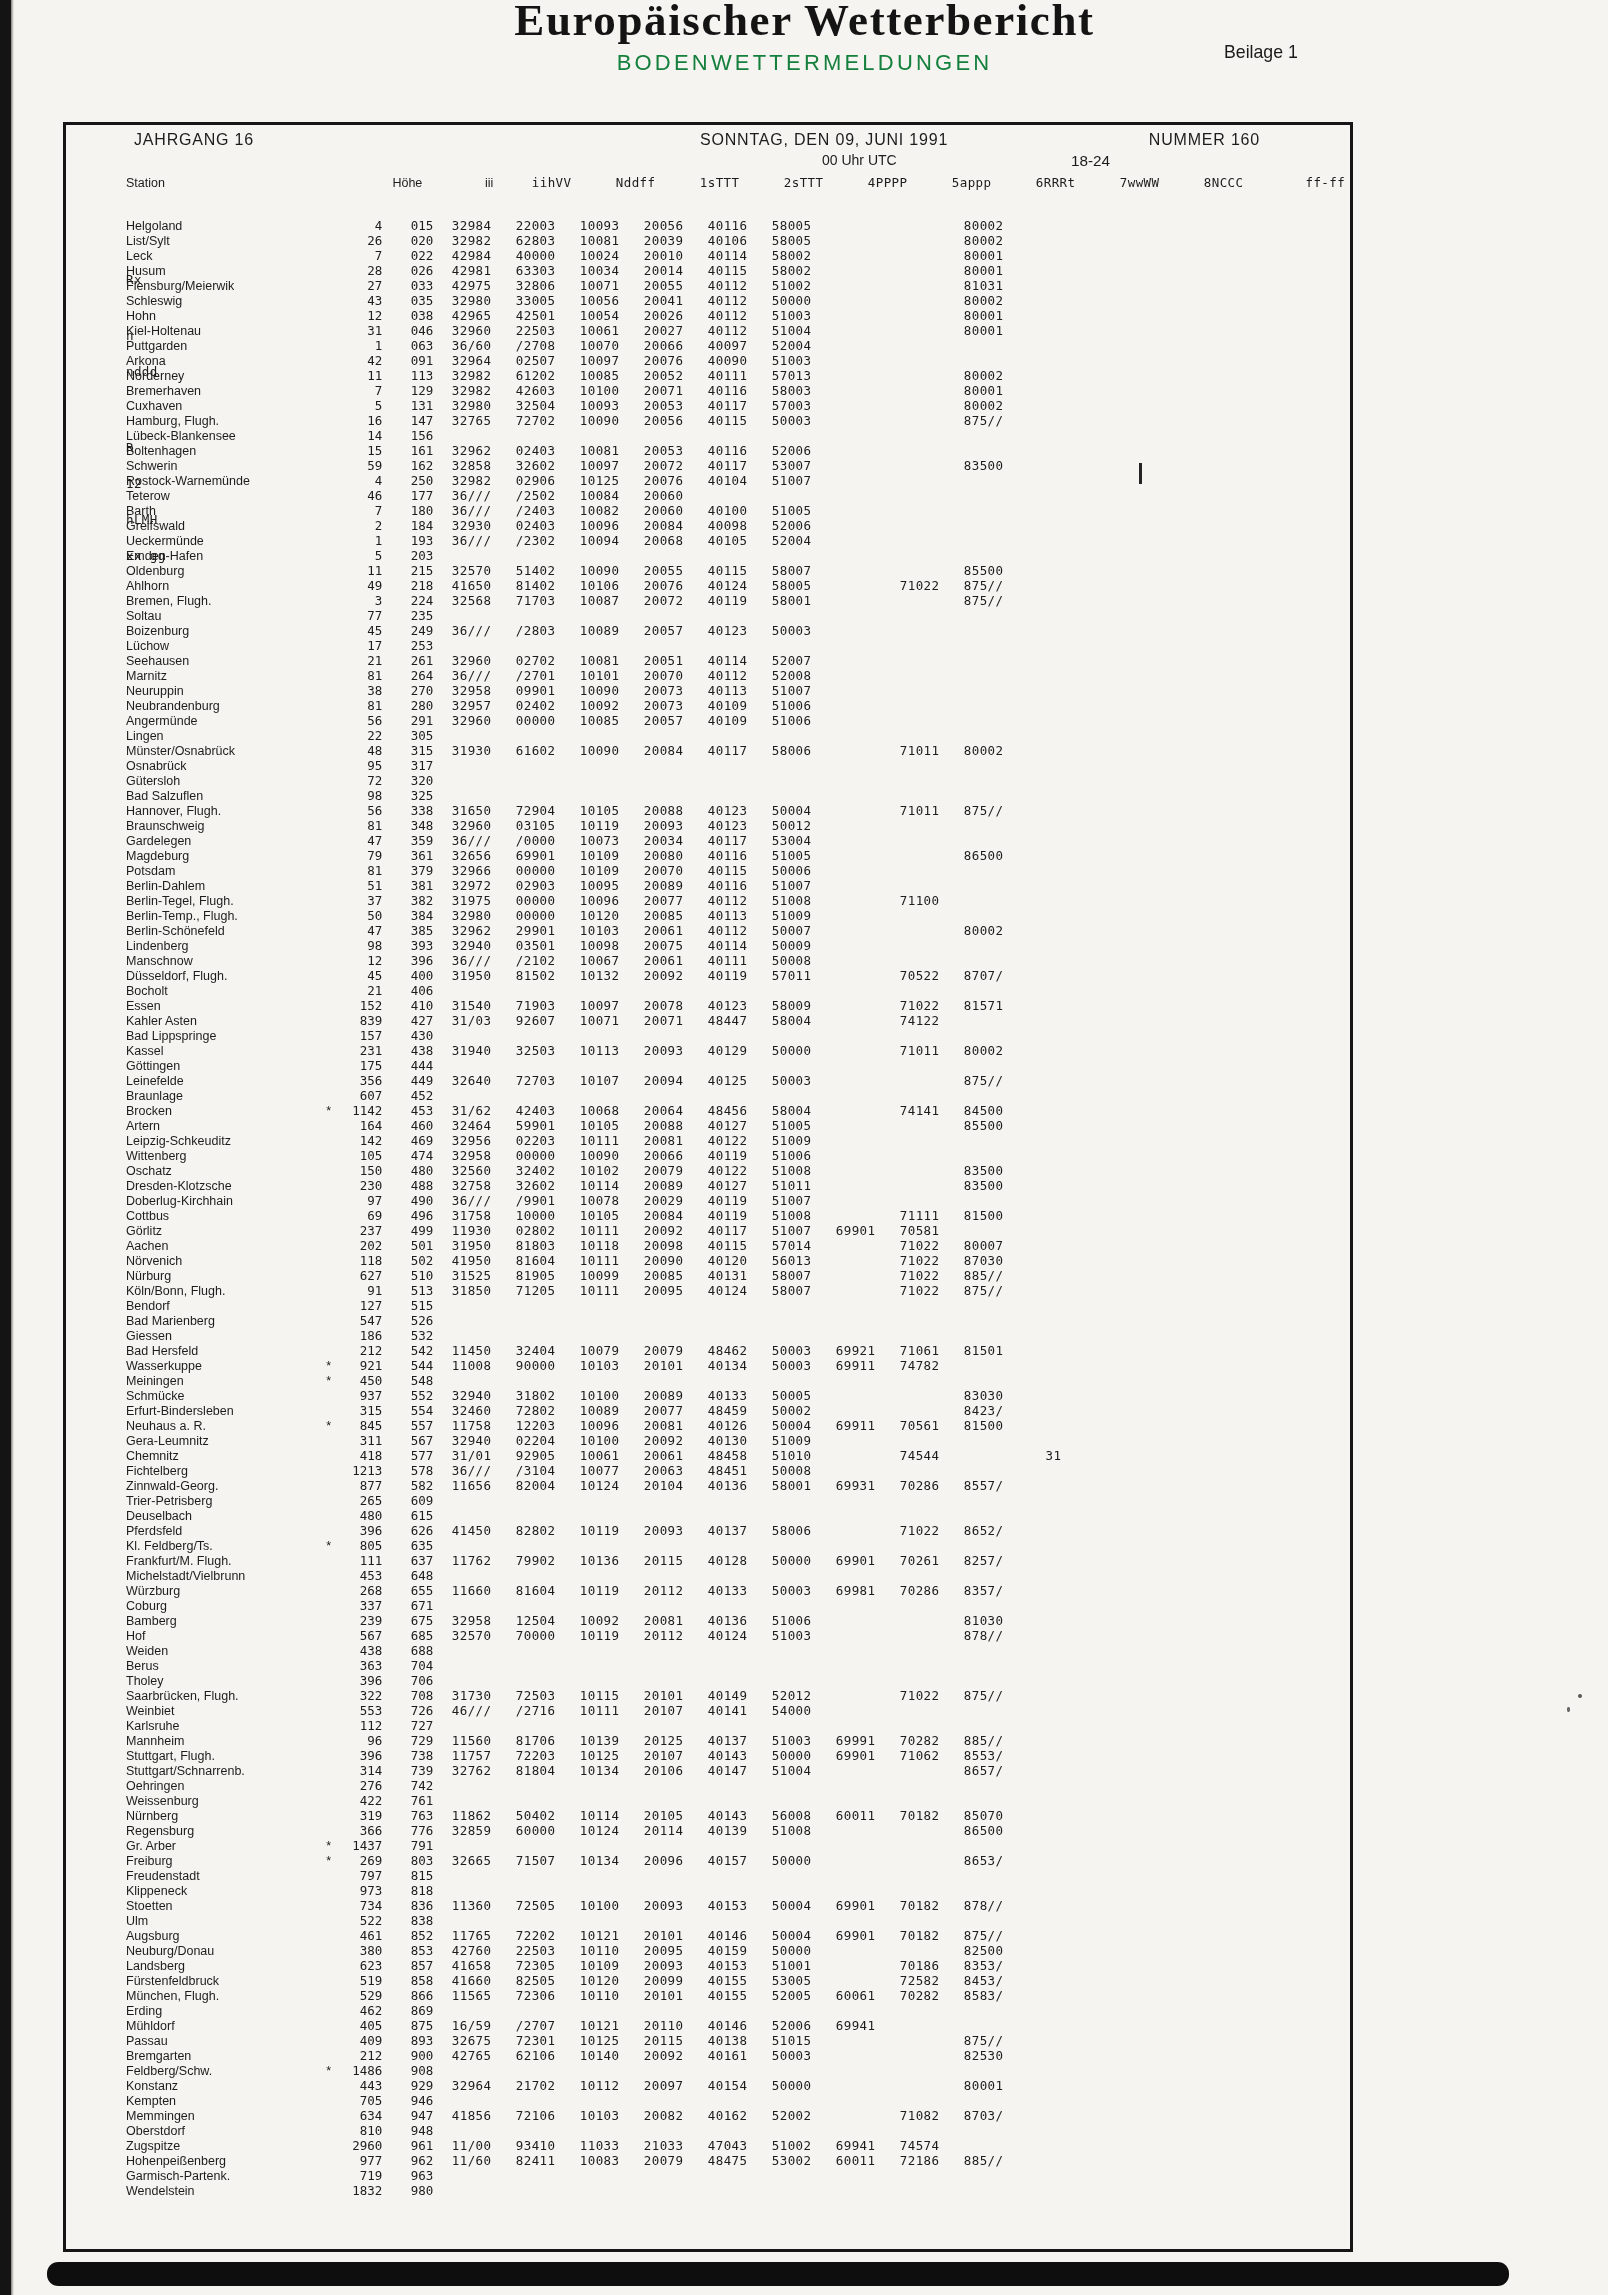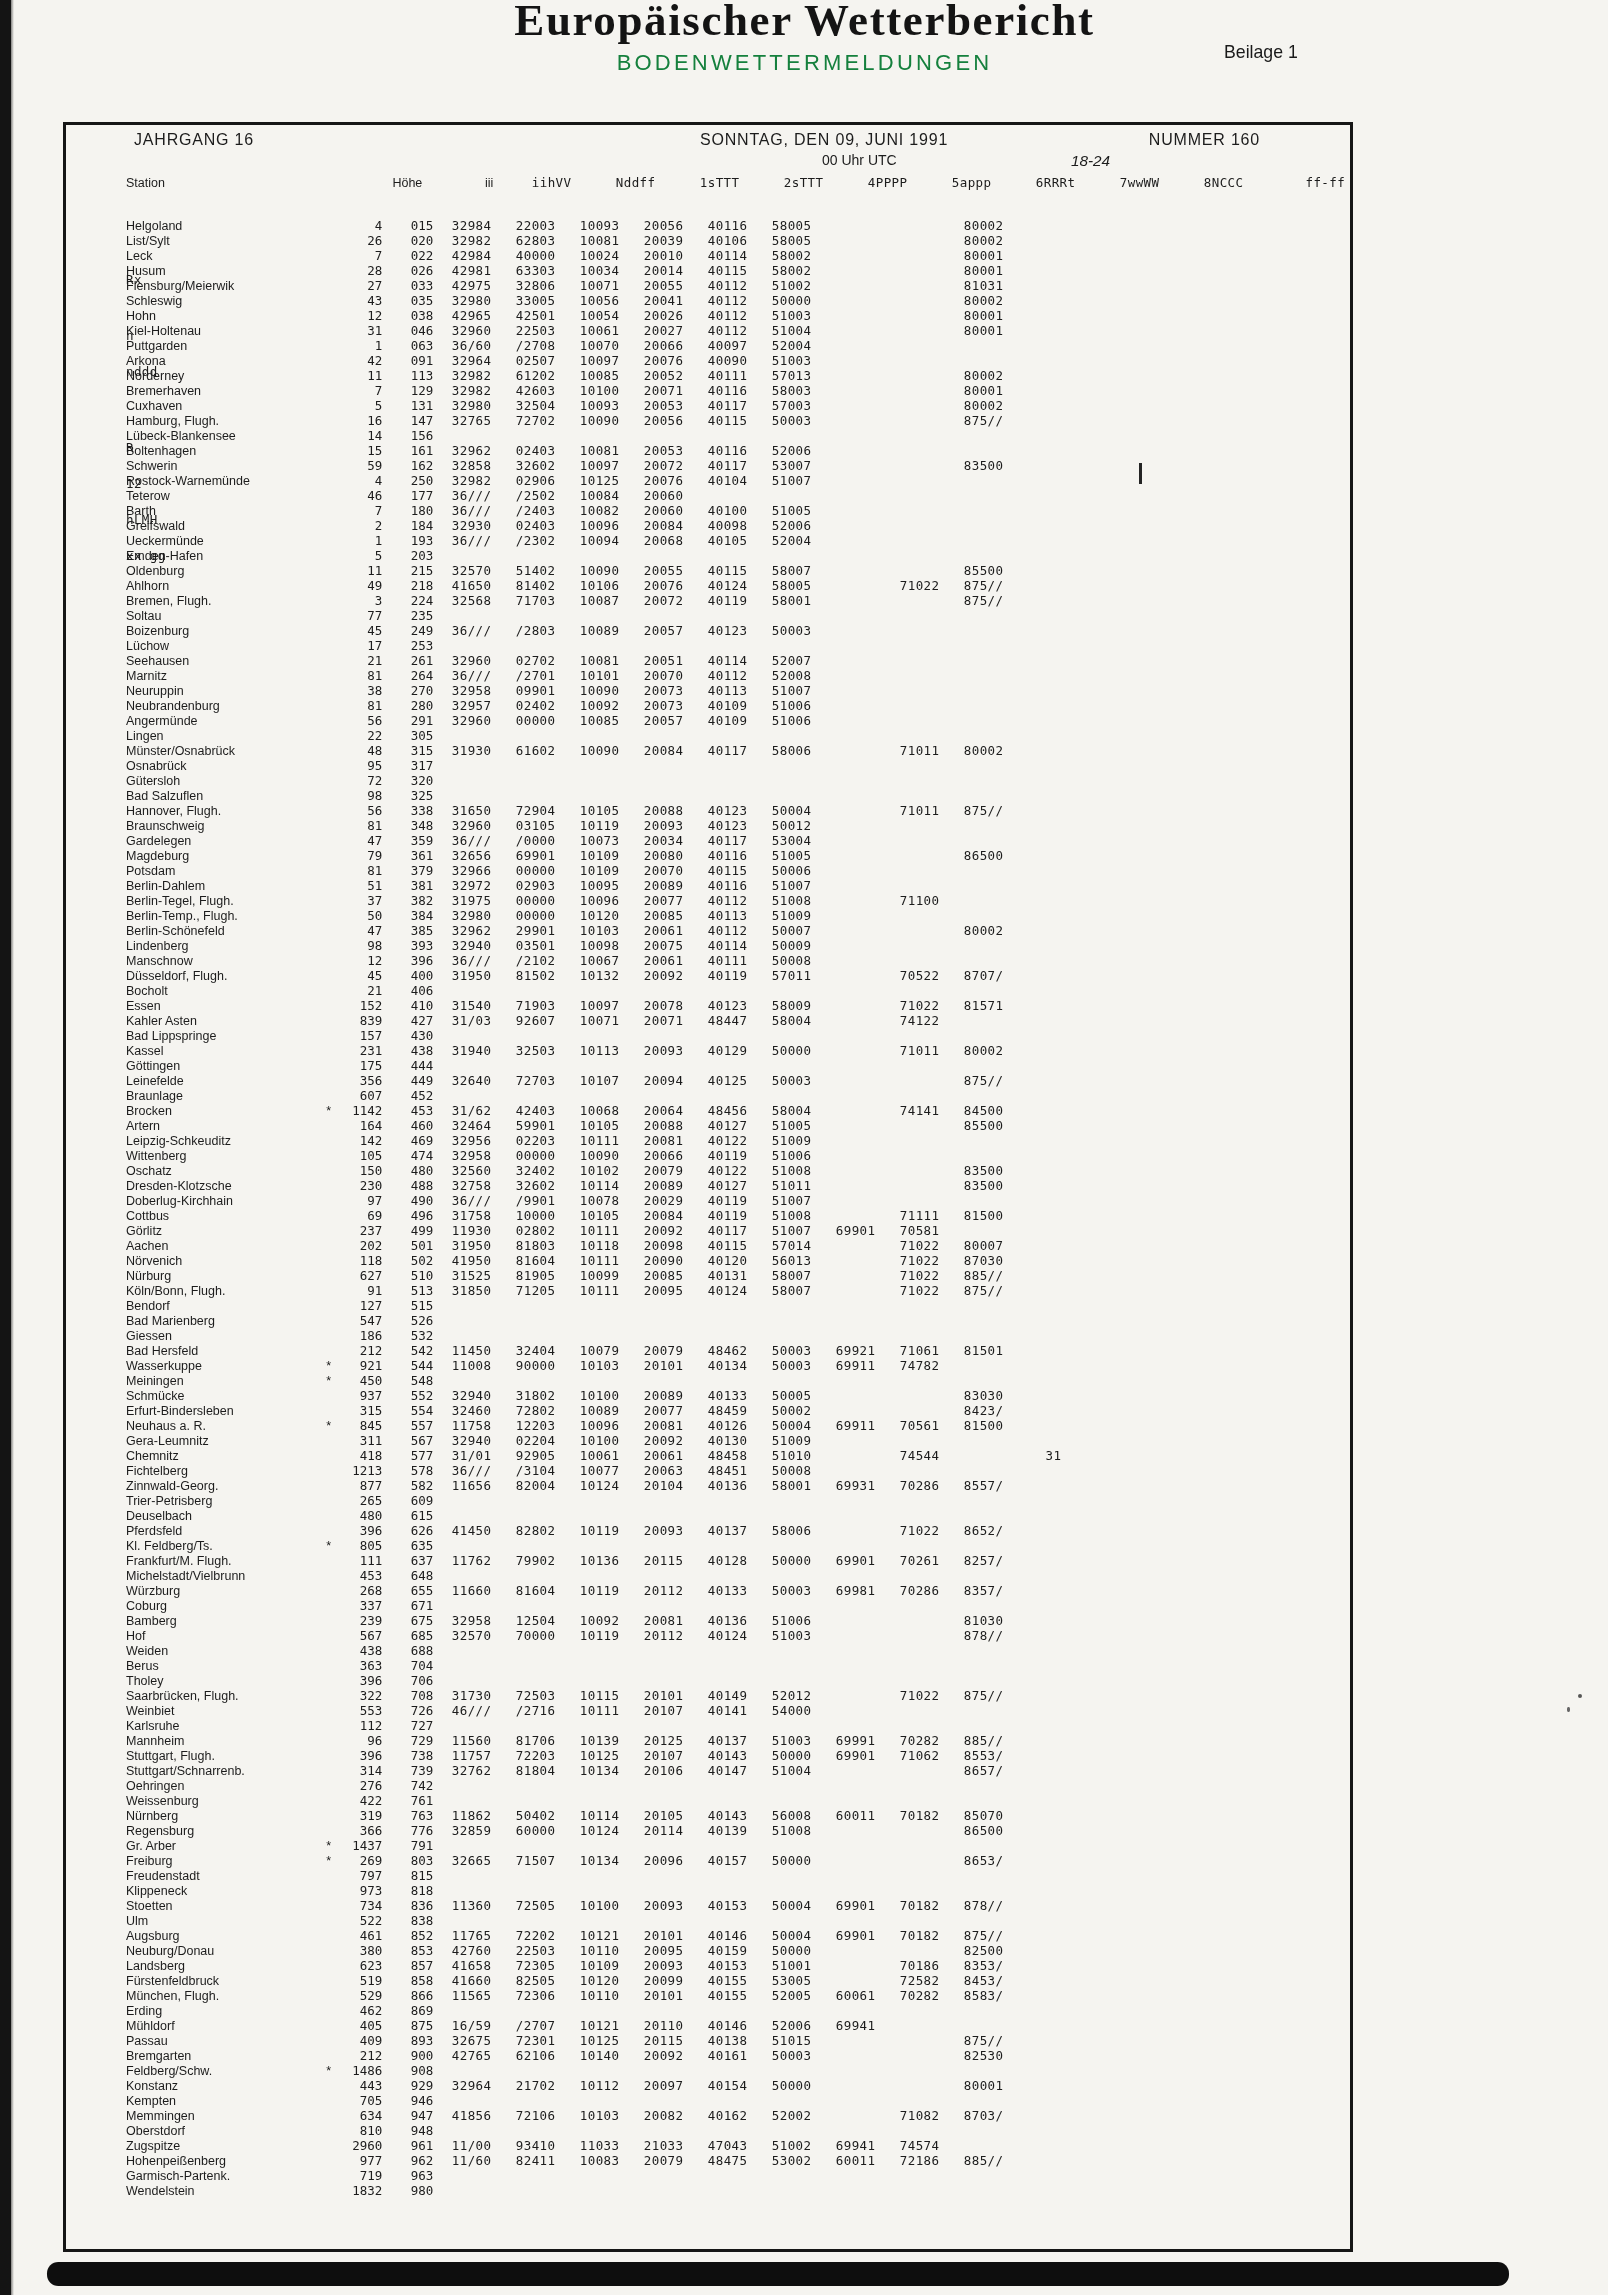--- a/index.html
+++ b/index.html
@@ -23,21 +23,21 @@
     font-size:22px;letter-spacing:3.2px;color:#15803d;}
 
   .box{
     position:absolute;left:63px;top:122px;width:1290px;height:2130px;
     border:3.2px solid #161616;box-sizing:border-box;
   }
   .jahrgang{position:absolute;left:68px;top:6.4px;font-size:16px;letter-spacing:0.8px;}
   .rdate{position:absolute;left:634px;top:6.4px;font-size:16px;letter-spacing:0.8px;}
   .rnummer{position:absolute;right:90px;top:6.4px;font-size:16px;letter-spacing:0.8px;}
   .rtime{position:absolute;left:756px;top:27px;font-size:14px;}
-  .rrange{position:absolute;left:1005px;top:27px;font-size:15.3px;font-style:italic;}
+  .rrange{position:absolute;left:1005px;top:27px;font-size:15.3px;}
 
   .row{display:flex;align-items:baseline;height:15px;line-height:15px;font-size:12.5px;white-space:nowrap;}
   .hdr-row{position:absolute;left:0;height:16px;line-height:16px;gap:20px;}
   .hdr1{top:50px;}
   .hdr2{top:67px;flex-direction:column;}
   .rows{position:absolute;left:0;top:93px;width:100%;}
 
   .c-name{margin-left:60px;width:197px;overflow:visible;}
   .c-star{width:11.3px;text-align:center;}
   .c-hoehe{width:48px;text-align:right;font-family:"DejaVu Sans Mono",monospace;}

